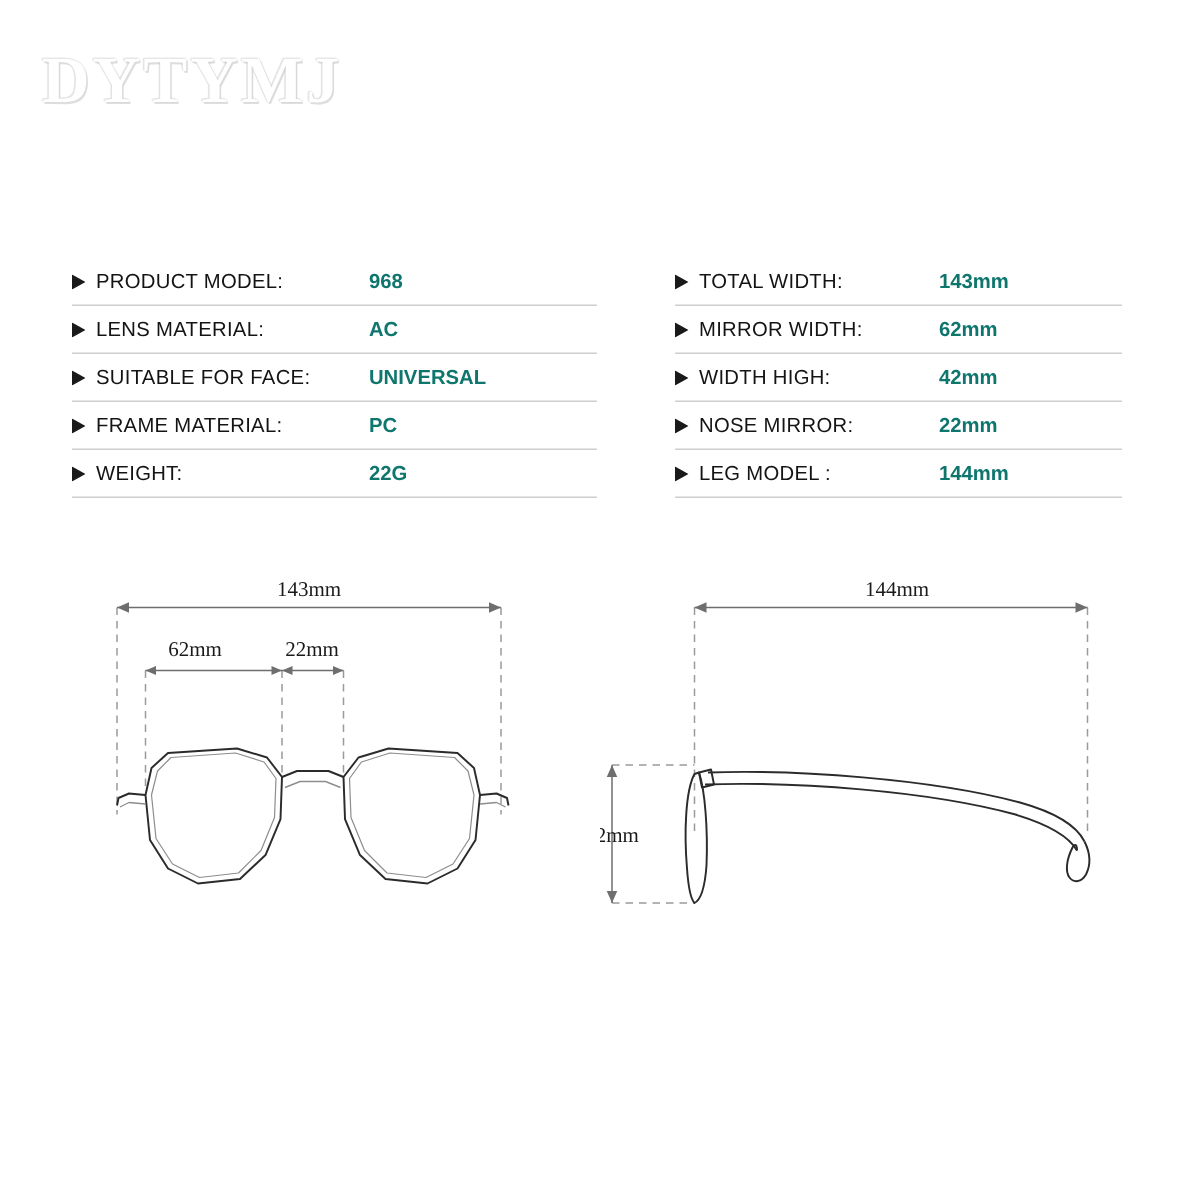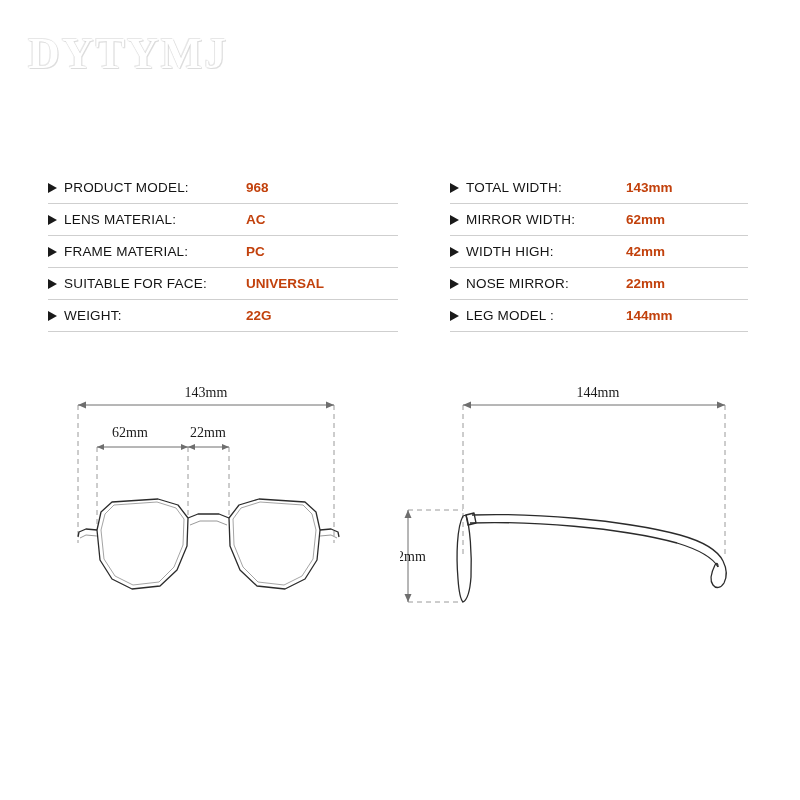--- a/index.html
+++ b/index.html
@@ -75,21 +75,21 @@
     color: #141414;
     white-space: nowrap;
     width: 182px;
     flex: 0 0 182px;
   }
   .spec-col.right .spec-label { width: 160px; flex: 0 0 160px; }
 
   .spec-value {
     font-size: 13.5px;
     font-weight: 700;
-    color: #c2410c;
+    color: #0f766e;
     white-space: nowrap;
   }
   .spec-col.left .spec-value { font-weight: 700; }
 
   
   .drawings {
     position: absolute;
     top: 355px;
     left: 0;
     width: 800px;
@@ -131,32 +131,32 @@
       <span class="spec-label">LENS MATERIAL:</span>
       <span class="spec-value">AC</span>
     </div>
 
     <div class="spec-row">
       <span class="bullet">
         <svg width="9" height="10" viewBox="0 0 9 10">
             <polygon points="0,0 9,5 0,10" fill="#1a1a1a"></polygon>
           </svg>
       </span>
+      <span class="spec-label">SUITABLE FOR FACE:</span>
+      <span class="spec-value">UNIVERSAL</span>
+    </div>
+
+    <div class="spec-row">
+      <span class="bullet">
+        <svg width="9" height="10" viewBox="0 0 9 10">
+            <polygon points="0,0 9,5 0,10" fill="#1a1a1a"></polygon>
+          </svg>
+      </span>
       <span class="spec-label">FRAME MATERIAL:</span>
       <span class="spec-value">PC</span>
-    </div>
-
-    <div class="spec-row">
-      <span class="bullet">
-        <svg width="9" height="10" viewBox="0 0 9 10">
-            <polygon points="0,0 9,5 0,10" fill="#1a1a1a"></polygon>
-          </svg>
-      </span>
-      <span class="spec-label">SUITABLE FOR FACE:</span>
-      <span class="spec-value">UNIVERSAL</span>
     </div>
 
     <div class="spec-row">
       <span class="bullet">
         <svg width="9" height="10" viewBox="0 0 9 10">
             <polygon points="0,0 9,5 0,10" fill="#1a1a1a"></polygon>
           </svg>
       </span>
       <span class="spec-label">WEIGHT:</span>
       <span class="spec-value">22G</span>

